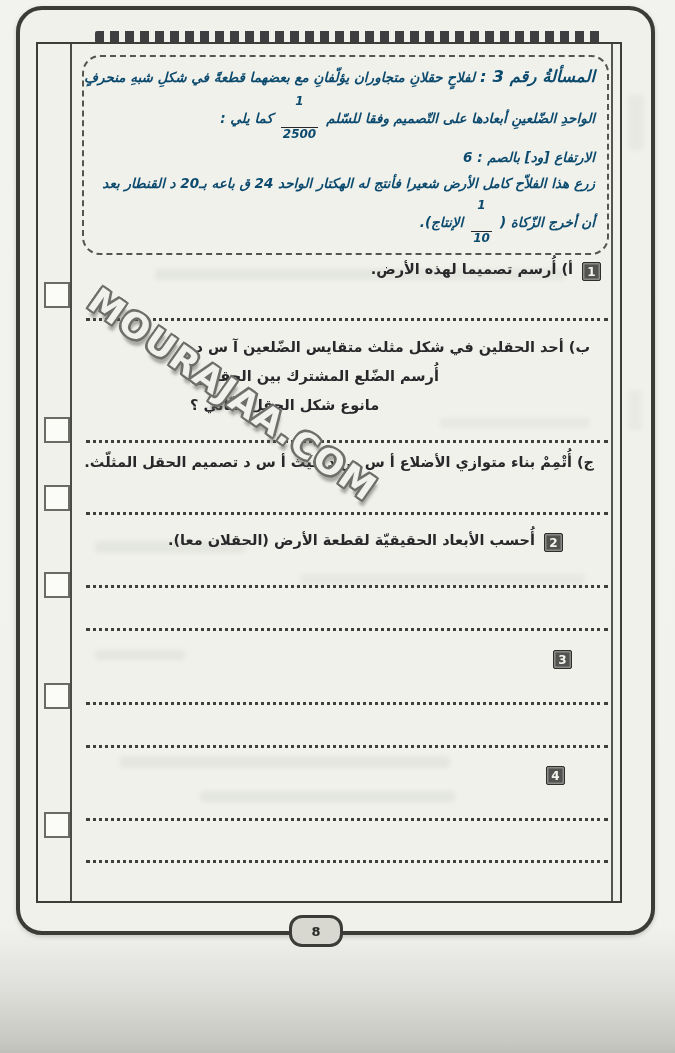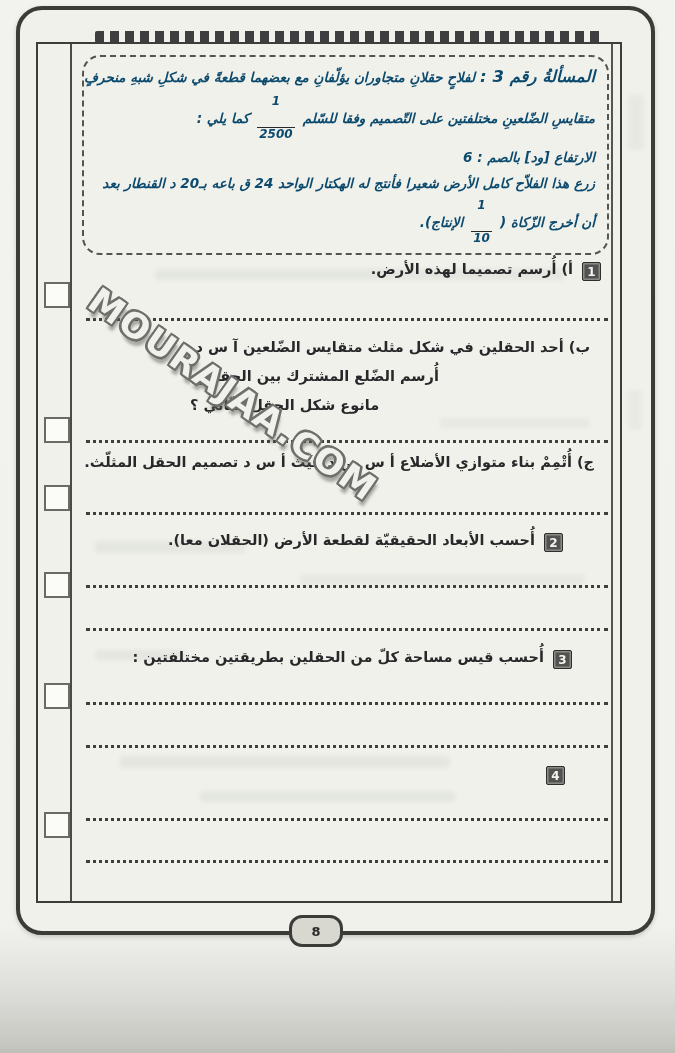--- a/index.html
+++ b/index.html
@@ -92,21 +92,21 @@
 <div class="checkbox" style="top:485px"></div>
 <div class="checkbox" style="top:572px"></div>
 <div class="checkbox" style="top:683px"></div>
 <div class="checkbox" style="top:812px"></div>
 
 <div class="problem-box">
   <div class="pb-row">
     <span class="pb-title">المسألةُ رقم 3 :</span><span>لفلاحٍ حقلانِ متجاوران يؤلّفانِ مع بعضهما قطعةً في شكلِ شبهِ منحرفٍ</span>
   </div>
   <div class="pb-row pb-flex">
-    <span>متقايسِ الضّلعينِ مختلفتين على التّصميم وفقا للسّلم</span>
+    <span>الواحدِ الضّلعينِ أبعادها على التّصميم وفقا للسّلم</span>
     <span class="frac">
       <span class="num">1</span>
       <span class="den">2500</span>
     </span>
     <span>كما يلي :</span>
   </div>
   <div class="pb-row">الارتفاع [ود] بالصم : 6</div>
   <div class="pb-row">زرع هذا الفلاّح كامل الأرض شعيرا فأنتج له الهكتار الواحد 24 ق باعه بـ20 د القنطار بعد</div>
   <div class="pb-row pb-flex">
     <span>أن أخرج الزّكاة (</span>
@@ -138,21 +138,20 @@
 
 <div class="q-row" style="top:532px;right:112px">
   <span class="badge">2</span>
   <span>أُحسب الأبعاد الحقيقيّة لقطعة الأرض (الحقلان معا).</span>
 </div>
 <div class="dotline" style="top:585px"></div>
 <div class="dotline" style="top:628px"></div>
 
 <div class="q-row" style="top:649px;right:103px">
   <span class="badge">3</span>
-  <span>أُحسب قيس مساحة كلّ من الحقلين بطريقتين مختلفتين :</span>
 </div>
 <div class="dotline" style="top:702px"></div>
 <div class="dotline" style="top:745px"></div>
 
 <div class="q-row" style="top:765px;right:110px">
   <span class="badge">4</span>
 </div>
 <div class="dotline" style="top:818px"></div>
 <div class="dotline" style="top:860px"></div>
 

